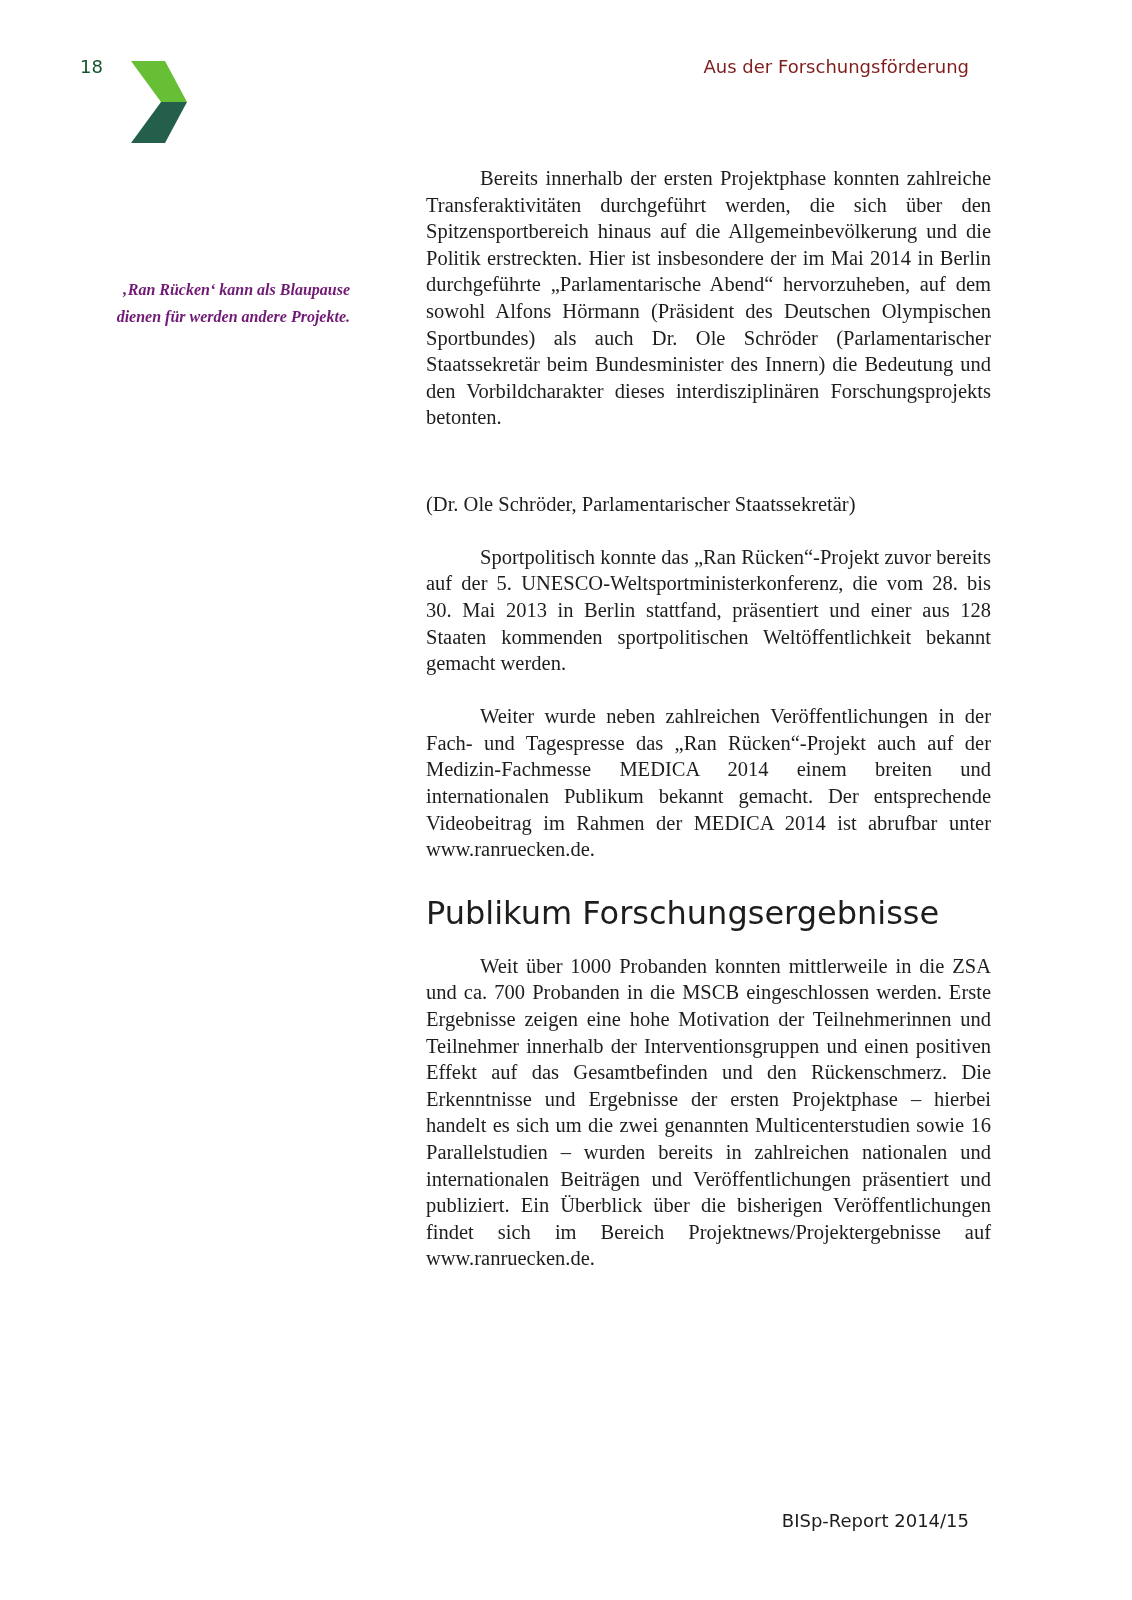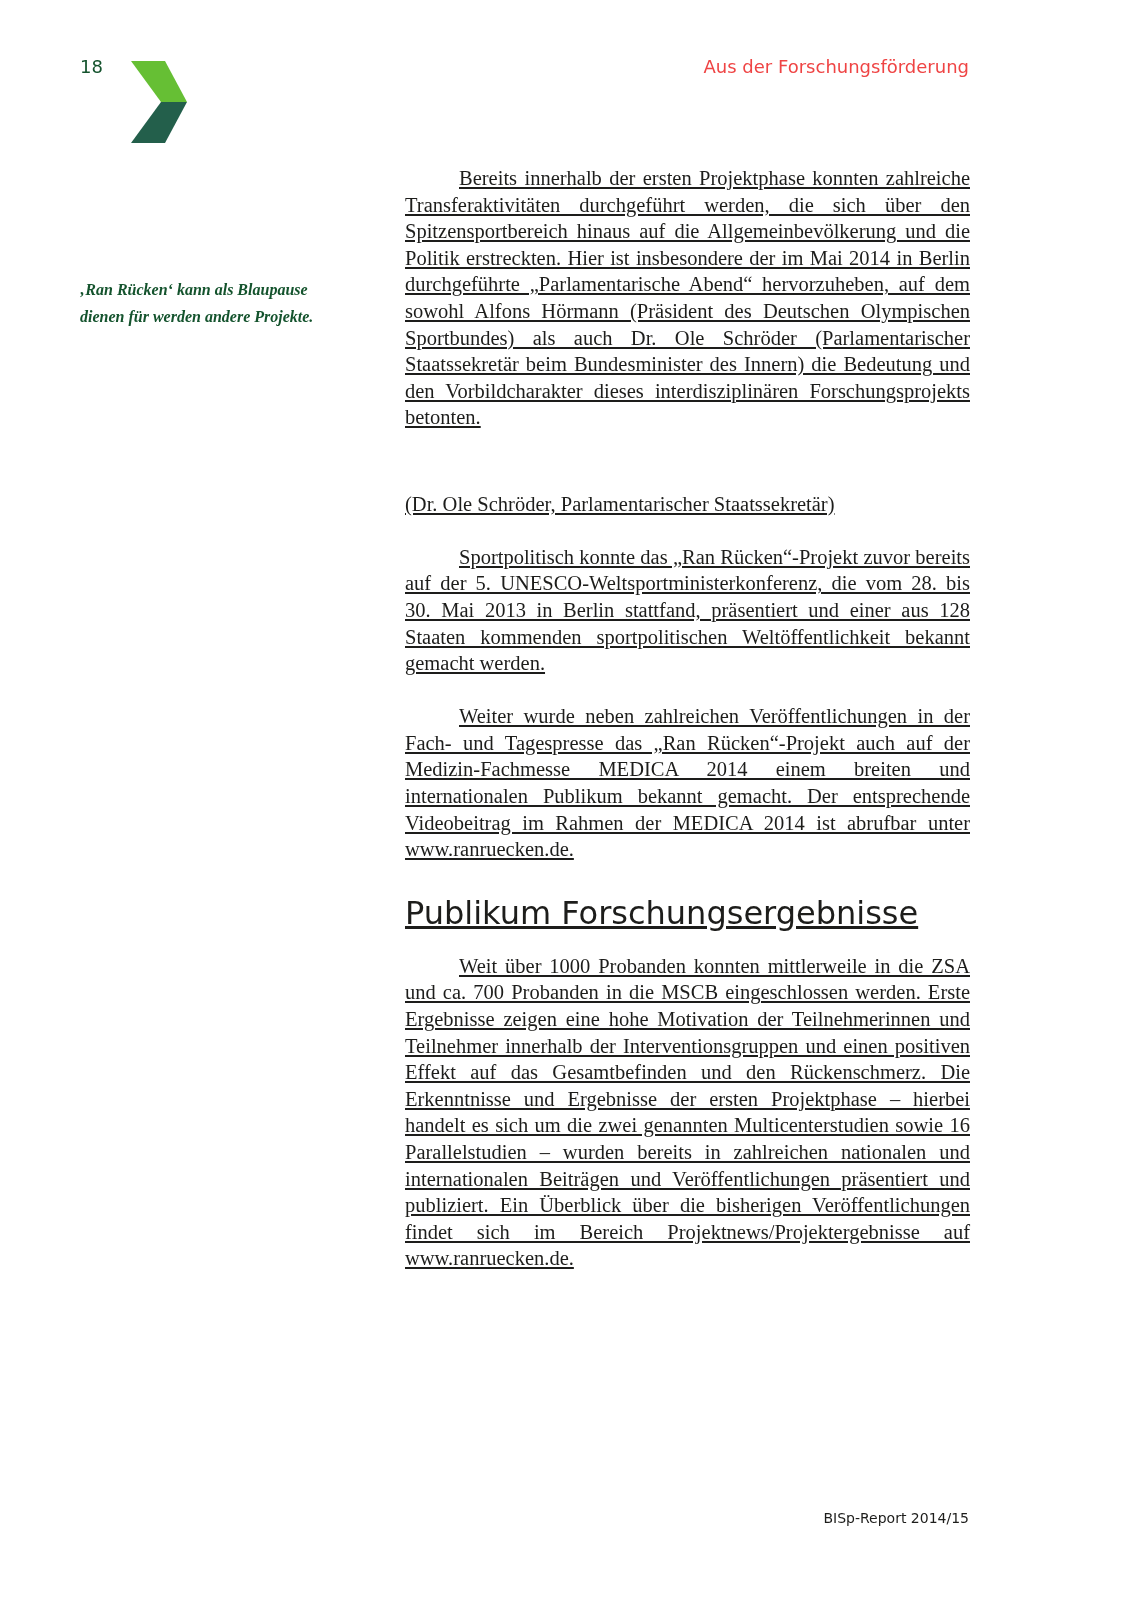--- a/index.html
+++ b/index.html
@@ -1,47 +1,47 @@
 <!DOCTYPE html>
 <html><head>
 <meta charset="utf-8">
 <style>
   html, body { margin: 0; padding: 0; background: #ffffff; }
   body { width: 1132px; height: 1600px; position: relative; overflow: hidden; color: #1d1d1b; }
   .sans { font-family: "DejaVu Sans", "Liberation Sans", sans-serif; }
   .serif { font-family: "Liberation Serif", "DejaVu Serif", serif; }
 
   .page-number { position: absolute; left: 80px; top: 56px; font-size: 18px; color: #14532d; }
-  .header-title { position: absolute; right: 163px; top: 56px; font-size: 18px; color: #ef4444; }
+  .header-title { position: absolute; right: 163px; top: 56px; font-size: 18px; color: #7f1d1d; }
 
   .logo { position: absolute; left: 131px; top: 61px; width: 56px; height: 82px; }
 
   .pullquote { position: absolute; left: 80px; top: 276px; width: 270px; font-style: italic; font-weight: bold; color: #d4174a; font-size: 16px; line-height: 27px; }
 
-  .main { position: absolute; left: 405px; top: 165px; width: 565px; font-size: 20.5px; line-height: 26.6px; text-align: justify; text-decoration: underline; }
+  .main { position: absolute; left: 426px; top: 165px; width: 565px; font-size: 20.5px; line-height: 26.6px; text-align: justify; }
   .main p { margin: 0; text-indent: 54px; hyphens: manual; }
   .main p.noindent { text-indent: 0; margin-top: 33px; }
   .gap { height: 26.6px; }
   .heading { font-size: 32px; font-weight: normal; margin: 30px 0 20px 0; line-height: 40px; color: #1d1d1b; }
 
-  .footer { position: absolute; right: 163px; top: 1510px; font-size: 14px; color: #1d1d1b; }
+  .footer { position: absolute; right: 163px; top: 1510px; font-size: 18px; color: #1d1d1b; }
 </style>
 </head>
 <body>
 
 <div class="page-number sans">18</div>
 
 <svg class="logo" viewBox="0 0 56 82">
   <polygon id="logo-top" points="0,0 34,0 56,41 30,41" fill="#66bf34"></polygon>
   <polygon id="logo-bottom" points="30,41 56,41 34,82 0,82" fill="#235f4b"></polygon>
 </svg>
 
 <div class="header-title sans">Aus der Forschungsförderung</div>
 
-<div class="pullquote serif" style="color: #14532d;">
+<div class="pullquote serif" style="color: #701a75; text-align: right;">
   <div>‚Ran Rücken‘ kann als Blaupause</div>
   <div>dienen für werden andere Projekte.</div>
 </div>
 
 <div class="main serif">
   <p>Bereits innerhalb der ersten Projektphase konnten zahlreiche Transferaktivitäten durchgeführt werden, die sich über den Spitzensportbereich hinaus auf die Allgemeinbevölkerung und die Politik erstreckten. Hier ist insbesondere der im Mai 2014 in Berlin durchgeführte „Parlamentarische Abend“ hervorzuheben, auf dem sowohl Alfons Hörmann (Präsident des Deutschen Olympischen Sportbundes) als auch Dr. Ole Schröder (Parlamentarischer Staatssekretär beim Bundesminister des Innern) die Bedeutung und den Vorbildcharakter dieses interdisziplinären Forschungsprojekts betonten.</p>
   <div class="gap"></div>
   <p class="noindent">(Dr. Ole Schröder, Parlamentarischer Staatssekretär)</p>
   <div class="gap"></div>
   <p>Sportpolitisch konnte das „Ran Rücken“-Projekt zuvor bereits auf der 5. UNESCO-Weltsportministerkonferenz, die vom 28. bis 30. Mai 2013 in Berlin stattfand, präsentiert und einer aus 128 Staaten kommenden sportpolitischen Weltöffentlichkeit bekannt gemacht werden.</p>

